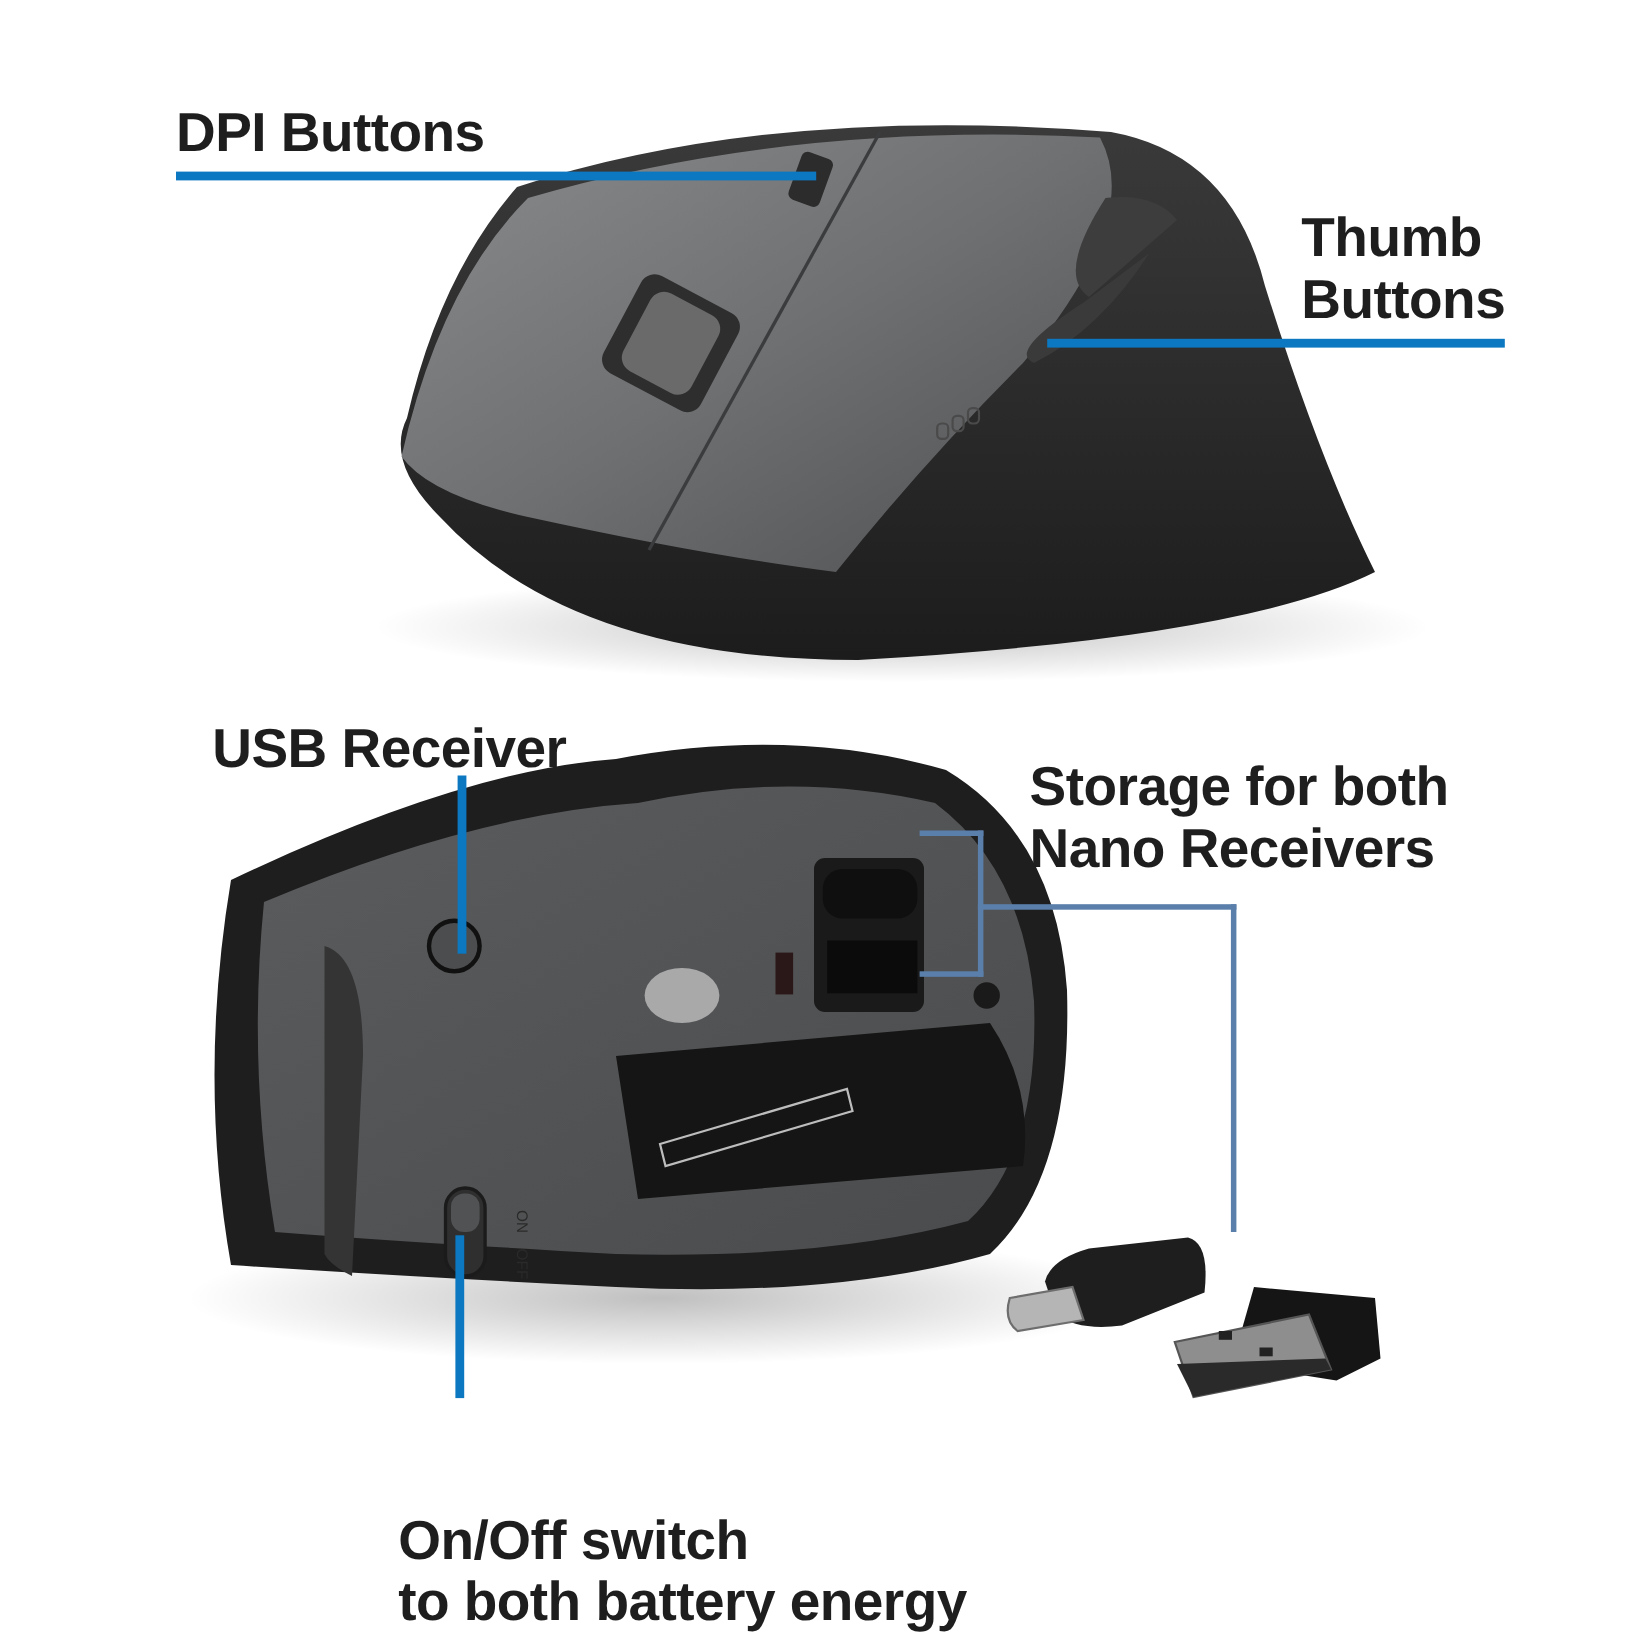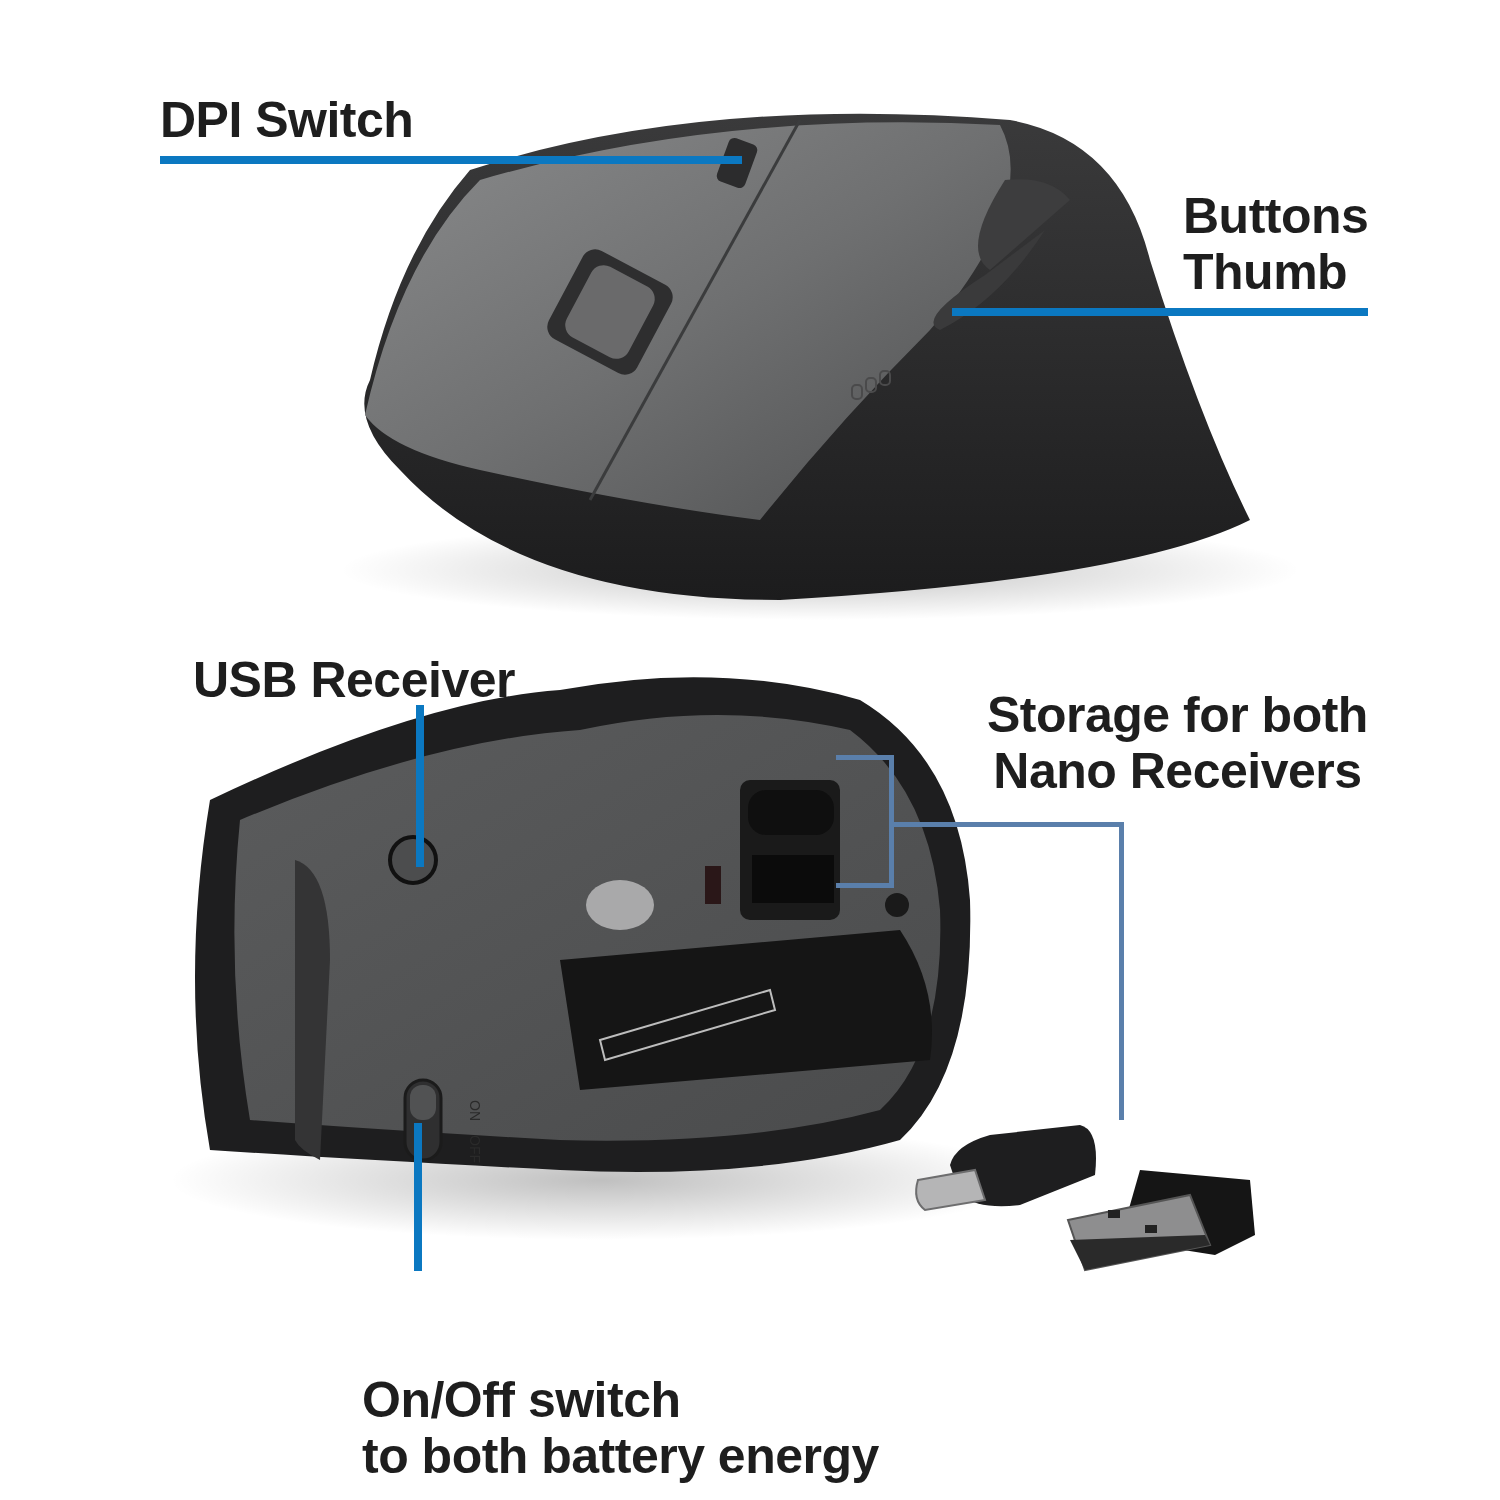--- a/index.html
+++ b/index.html
@@ -92,36 +92,36 @@
   <g>
     <path d="M1140 1170 L1250 1180 L1255 1235 L1215 1255 L1120 1240 Z" fill="#151515"></path>
     <path d="M1068 1220 L1190 1195 L1210 1245 L1085 1270 Z" fill="#8e8e8f" stroke="#555" stroke-width="2"></path>
     <path d="M1070 1240 L1085 1270 L1210 1245 L1205 1235 Z" fill="#2a2a2a"></path>
     <rect x="1108" y="1210" width="12" height="8" fill="#222"></rect>
     <rect x="1145" y="1225" width="12" height="8" fill="#222"></rect>
   </g>
 </svg>
 
 <div class="label" style="left:160px; top:92px;">
-  <span>DPI Switch</span>
+  <span>DPI Buttons</span>
 </div>
 <div class="line" style="left:160px; top:156px; width:582px; height:8px;"></div>
 
 <div class="label" style="left:1183px; top:188px;">
+  <div>Thumb</div>
   <div>Buttons</div>
-  <div>Thumb</div>
 </div>
 <div class="line" style="left:952px; top:308px; width:416px; height:8px;"></div>
 
 <div class="label" style="left:193px; top:652px;">
   <div>USB Receiver</div>
 </div>
 <div class="line" style="left:416px; top:705px; width:8px; height:162px;"></div>
 
-<div class="label" style="left:987px; top:687px;text-align:center;">
+<div class="label" style="left:936px; top:687px;">
   <div>Storage for both</div>
   <div>Nano Receivers</div>
 </div>
 <div class="line bracket" style="left:836px; top:755px; width:58px; height:5px;"></div>
 <div class="line bracket" style="left:889px; top:755px; width:5px; height:133px;"></div>
 <div class="line bracket" style="left:836px; top:883px; width:58px; height:5px;"></div>
 <div class="line bracket" style="left:889px; top:822px; width:235px; height:5px;"></div>
 <div class="line bracket" style="left:1119px; top:822px; width:5px; height:298px;"></div>
 
 <div class="line" style="left:414px; top:1123px; width:8px; height:148px;"></div>

